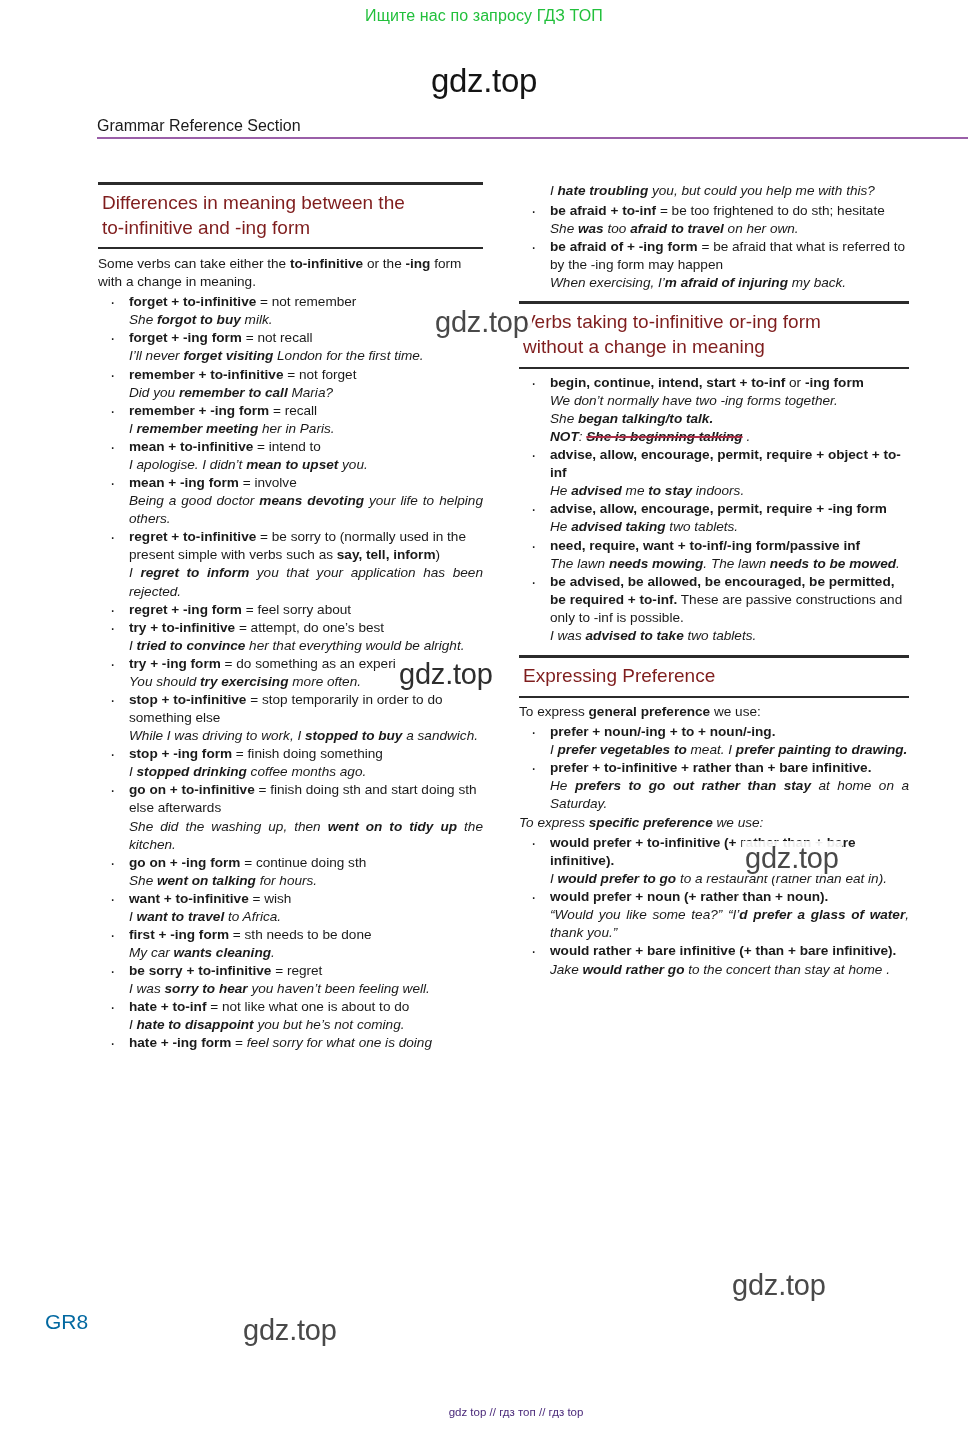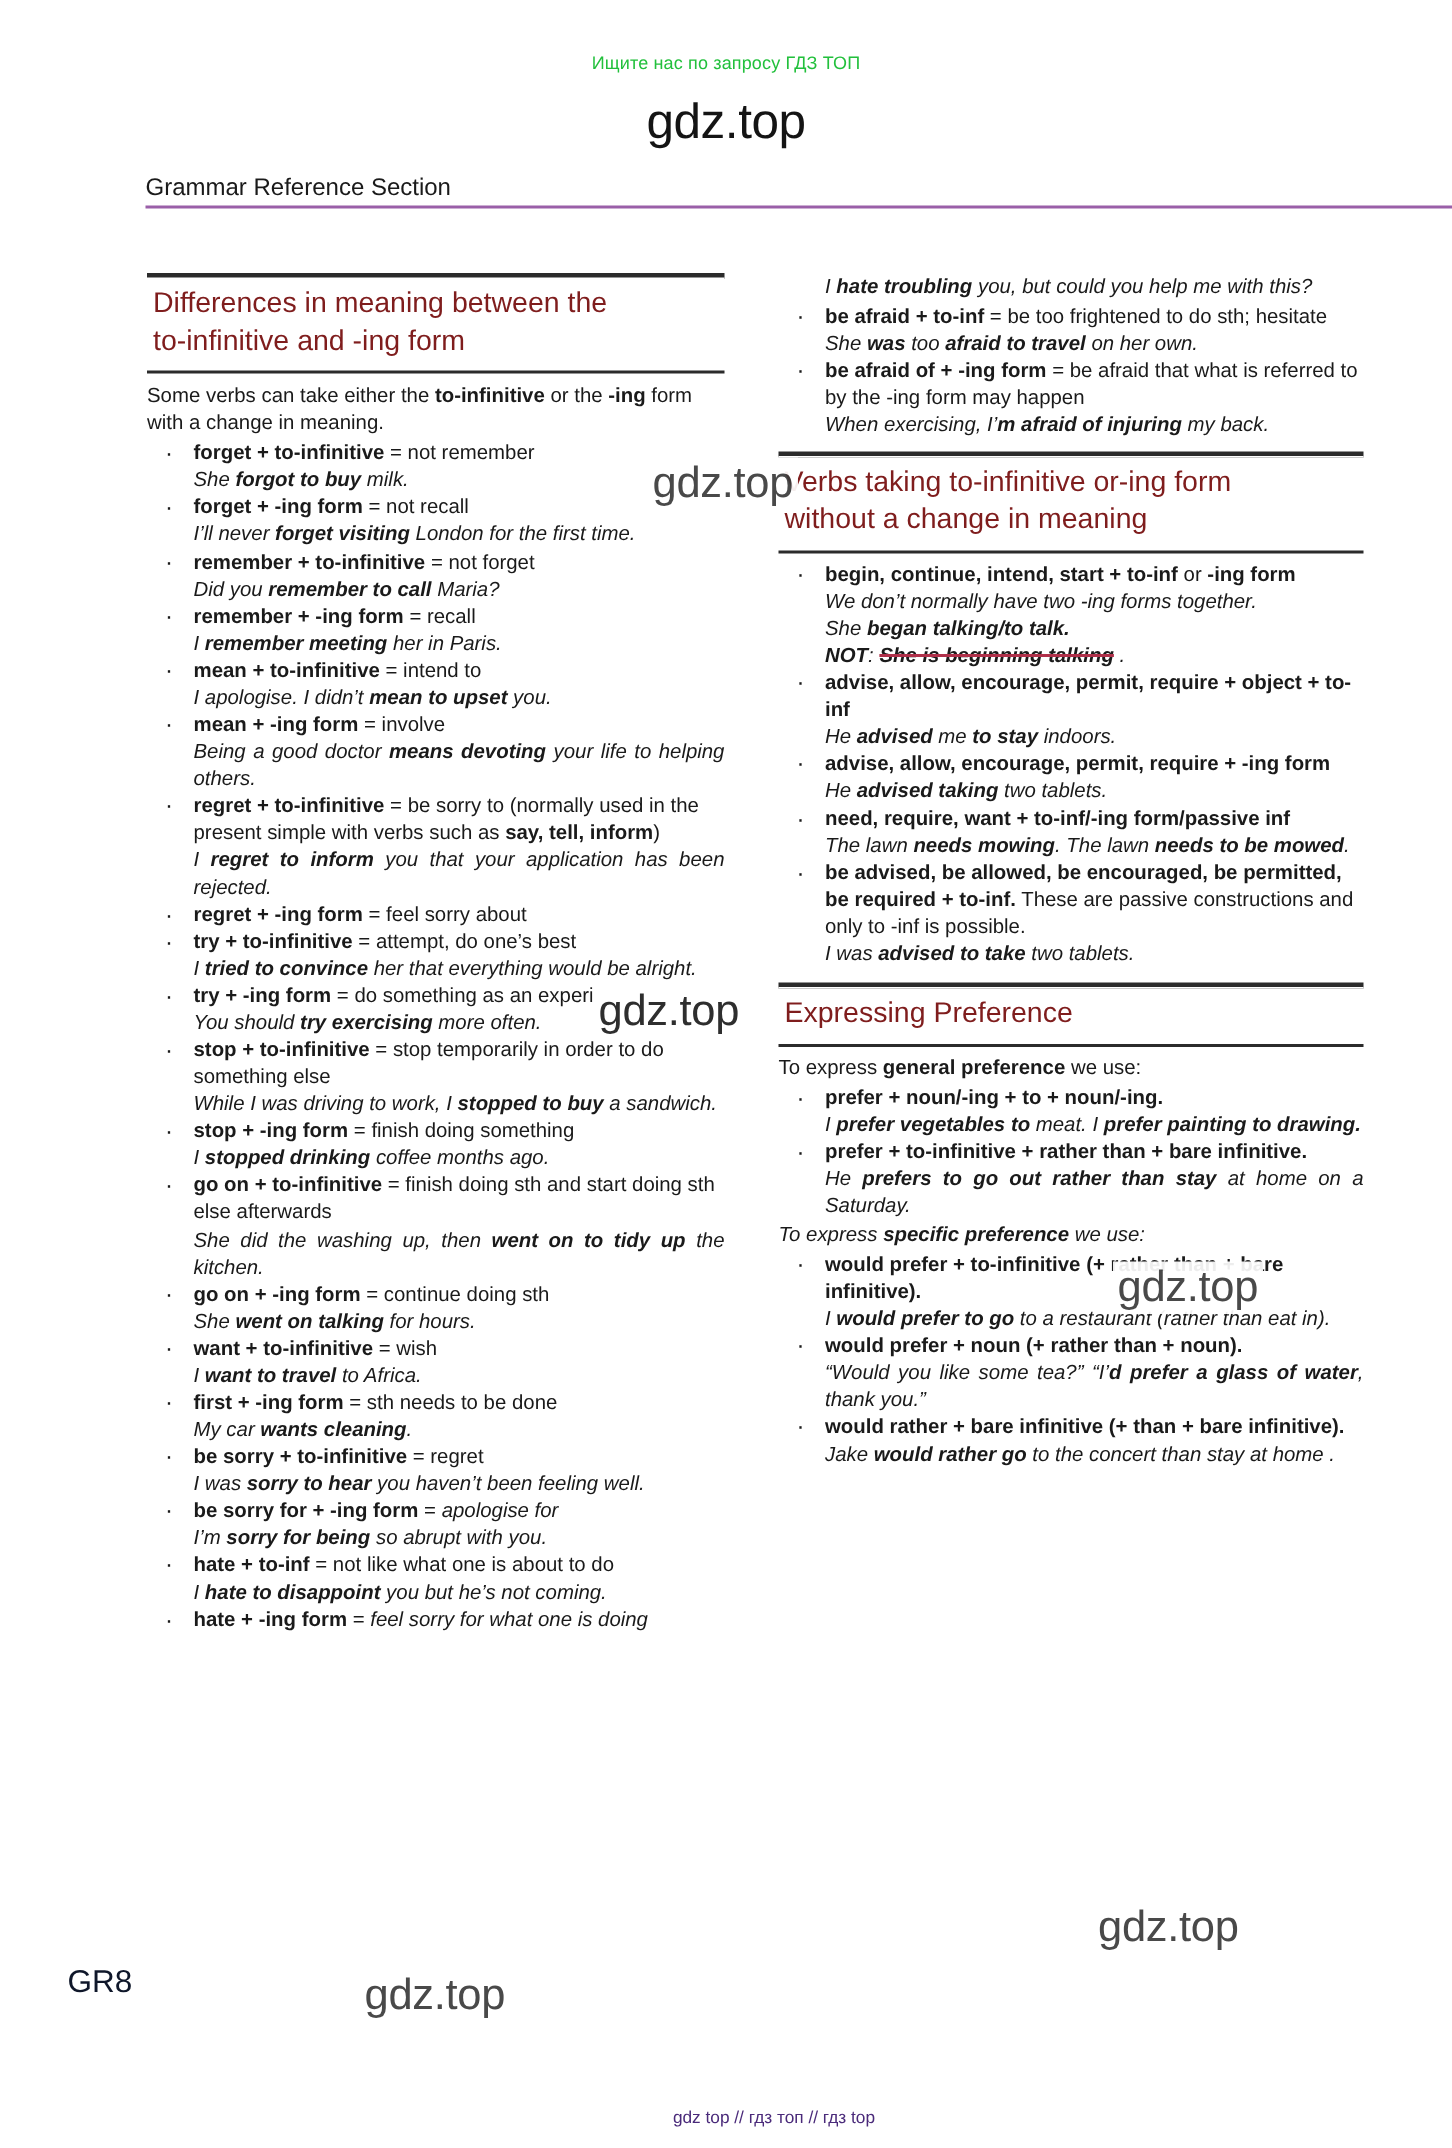--- a/index.html
+++ b/index.html
@@ -8,24 +8,23 @@
     background:#ffffff;
     font-family:"Liberation Sans", sans-serif;
     color:#1a1a1a;
     position:relative;
     overflow:hidden;
   }
   
   .top-banner{
     position:absolute;top:7px;left:0;width:968px;
     text-align:center;
-    font-size:12px;
+    font-size:16px;
     color:#22c03c;
     letter-spacing:.1px;
-    margin-top:28px;
   }
   
   .logo{
     position:absolute;top:62px;left:0;width:968px;
     text-align:center;
     font-size:33px;
     color:#141414;
     letter-spacing:-.3px;
   }
   
@@ -81,21 +80,21 @@
   .strike{
     text-decoration:line-through;
     text-decoration-color:#b0304a;
     text-decoration-thickness:1.6px;
     font-style:italic;font-weight:700;
   }
 
   
   .pageno{
     position:absolute;left:45px;top:1310px;
-    font-size:21px;color:#0f172a;
+    font-size:21px;color:#0369a1;
   }
   
   .footer{
     position:absolute;left:0;top:1406px;width:968px;
     text-align:center;font-size:11.5px;color:#4a2a7a;padding-left:32px;
   }
   
   .wm{
     position:absolute;
     font-size:29px;color:#2e2e2e;
@@ -134,21 +133,20 @@
       <li><span class="rule"><b>regret + -ing form</b> = feel sorry about</span></li>
       <li><span class="rule just"><b>try + to-infinitive</b> = attempt, do one’s best</span><span class="ex just"><i>I <b>tried to convince</b> her that everything would be alright.</i></span></li>
       <li><span class="rule"><b>try + -ing form</b> = do something as an experiment</span><span class="ex"><i>You should <b>try exercising</b> more often.</i></span></li>
       <li><span class="rule just"><b>stop + to-infinitive</b> = stop temporarily in order to do something else</span><span class="ex just"><i>While I was driving to work, I <b>stopped to buy</b> a sandwich.</i></span></li>
       <li><span class="rule"><b>stop + -ing form</b> = finish doing something</span><span class="ex"><i>I <b>stopped drinking</b> coffee months ago.</i></span></li>
       <li><span class="rule just"><b>go on + to-infinitive</b> = finish doing sth and start doing sth else afterwards</span><span class="ex just"><i>She did the washing up, then <b>went on to tidy up</b> the kitchen.</i></span></li>
       <li><span class="rule"><b>go on + -ing form</b> = continue doing sth</span><span class="ex"><i>She <b>went on talking</b> for hours.</i></span></li>
       <li><span class="rule"><b>want + to-infinitive</b> = wish</span><span class="ex"><i>I <b>want to travel</b> to Africa.</i></span></li>
       <li><span class="rule"><b>first + -ing form</b> = sth needs to be done</span><span class="ex"><i>My car <b>wants cleaning</b>.</i></span></li>
       <li><span class="rule"><b>be sorry + to-infinitive</b> = regret</span><span class="ex"><i>I was <b>sorry to hear</b> you haven’t been feeling well.</i></span></li>
-      <li><span class="rule"><b>be sorry for + -ing form</b> = <i>apologise for</i></span><span class="ex"><i>I’m <b>sorry for being</b> so abrupt with you.</i></span></li>
       <li><span class="rule"><b>hate + to-inf</b> = not like what one is about to do</span><span class="ex"><i>I <b>hate to disappoint</b> you but he’s not coming.</i></span></li>
       <li><span class="rule"><b>hate + -ing form</b> = <i>feel sorry for what one is doing</i></span></li>
     </ul>
 </div>
 
 <div class="col col-right">
   <div style="font-size: 13.6px; line-height: 1.33; padding-left: 31px;">
       <span class="ex just"><i>I <b>hate troubling</b> you, but could you help me with this?</i></span>
     </div>
   <ul class="items">

